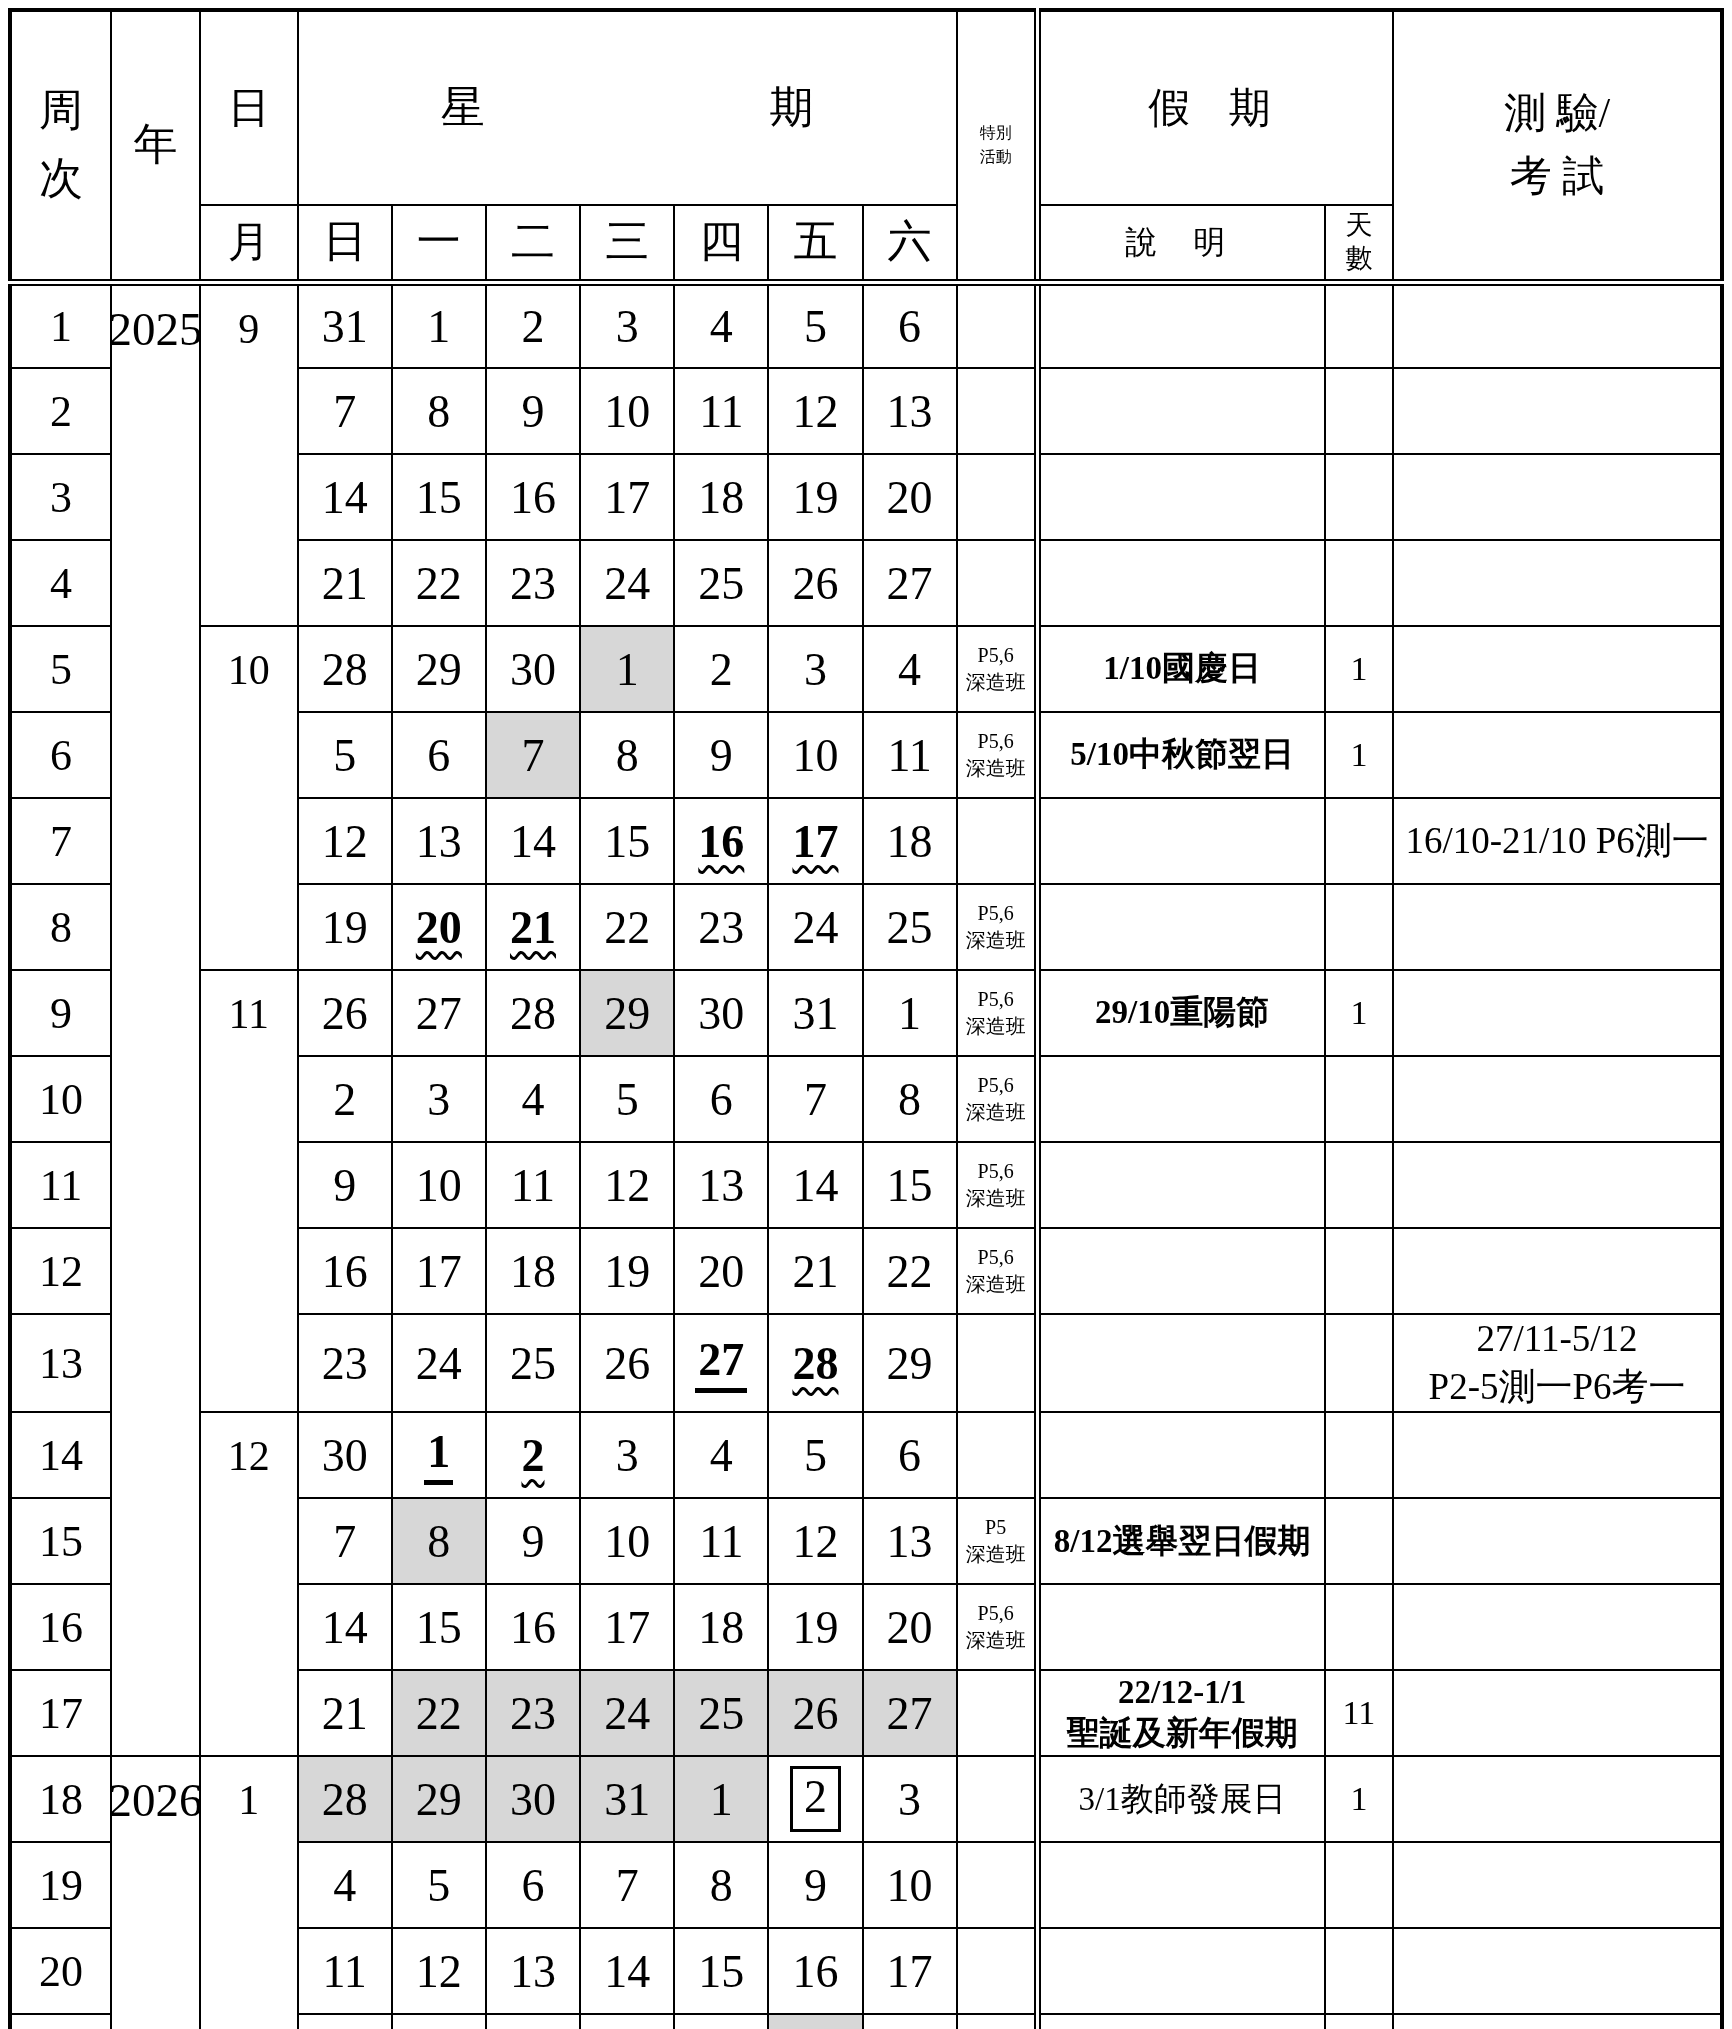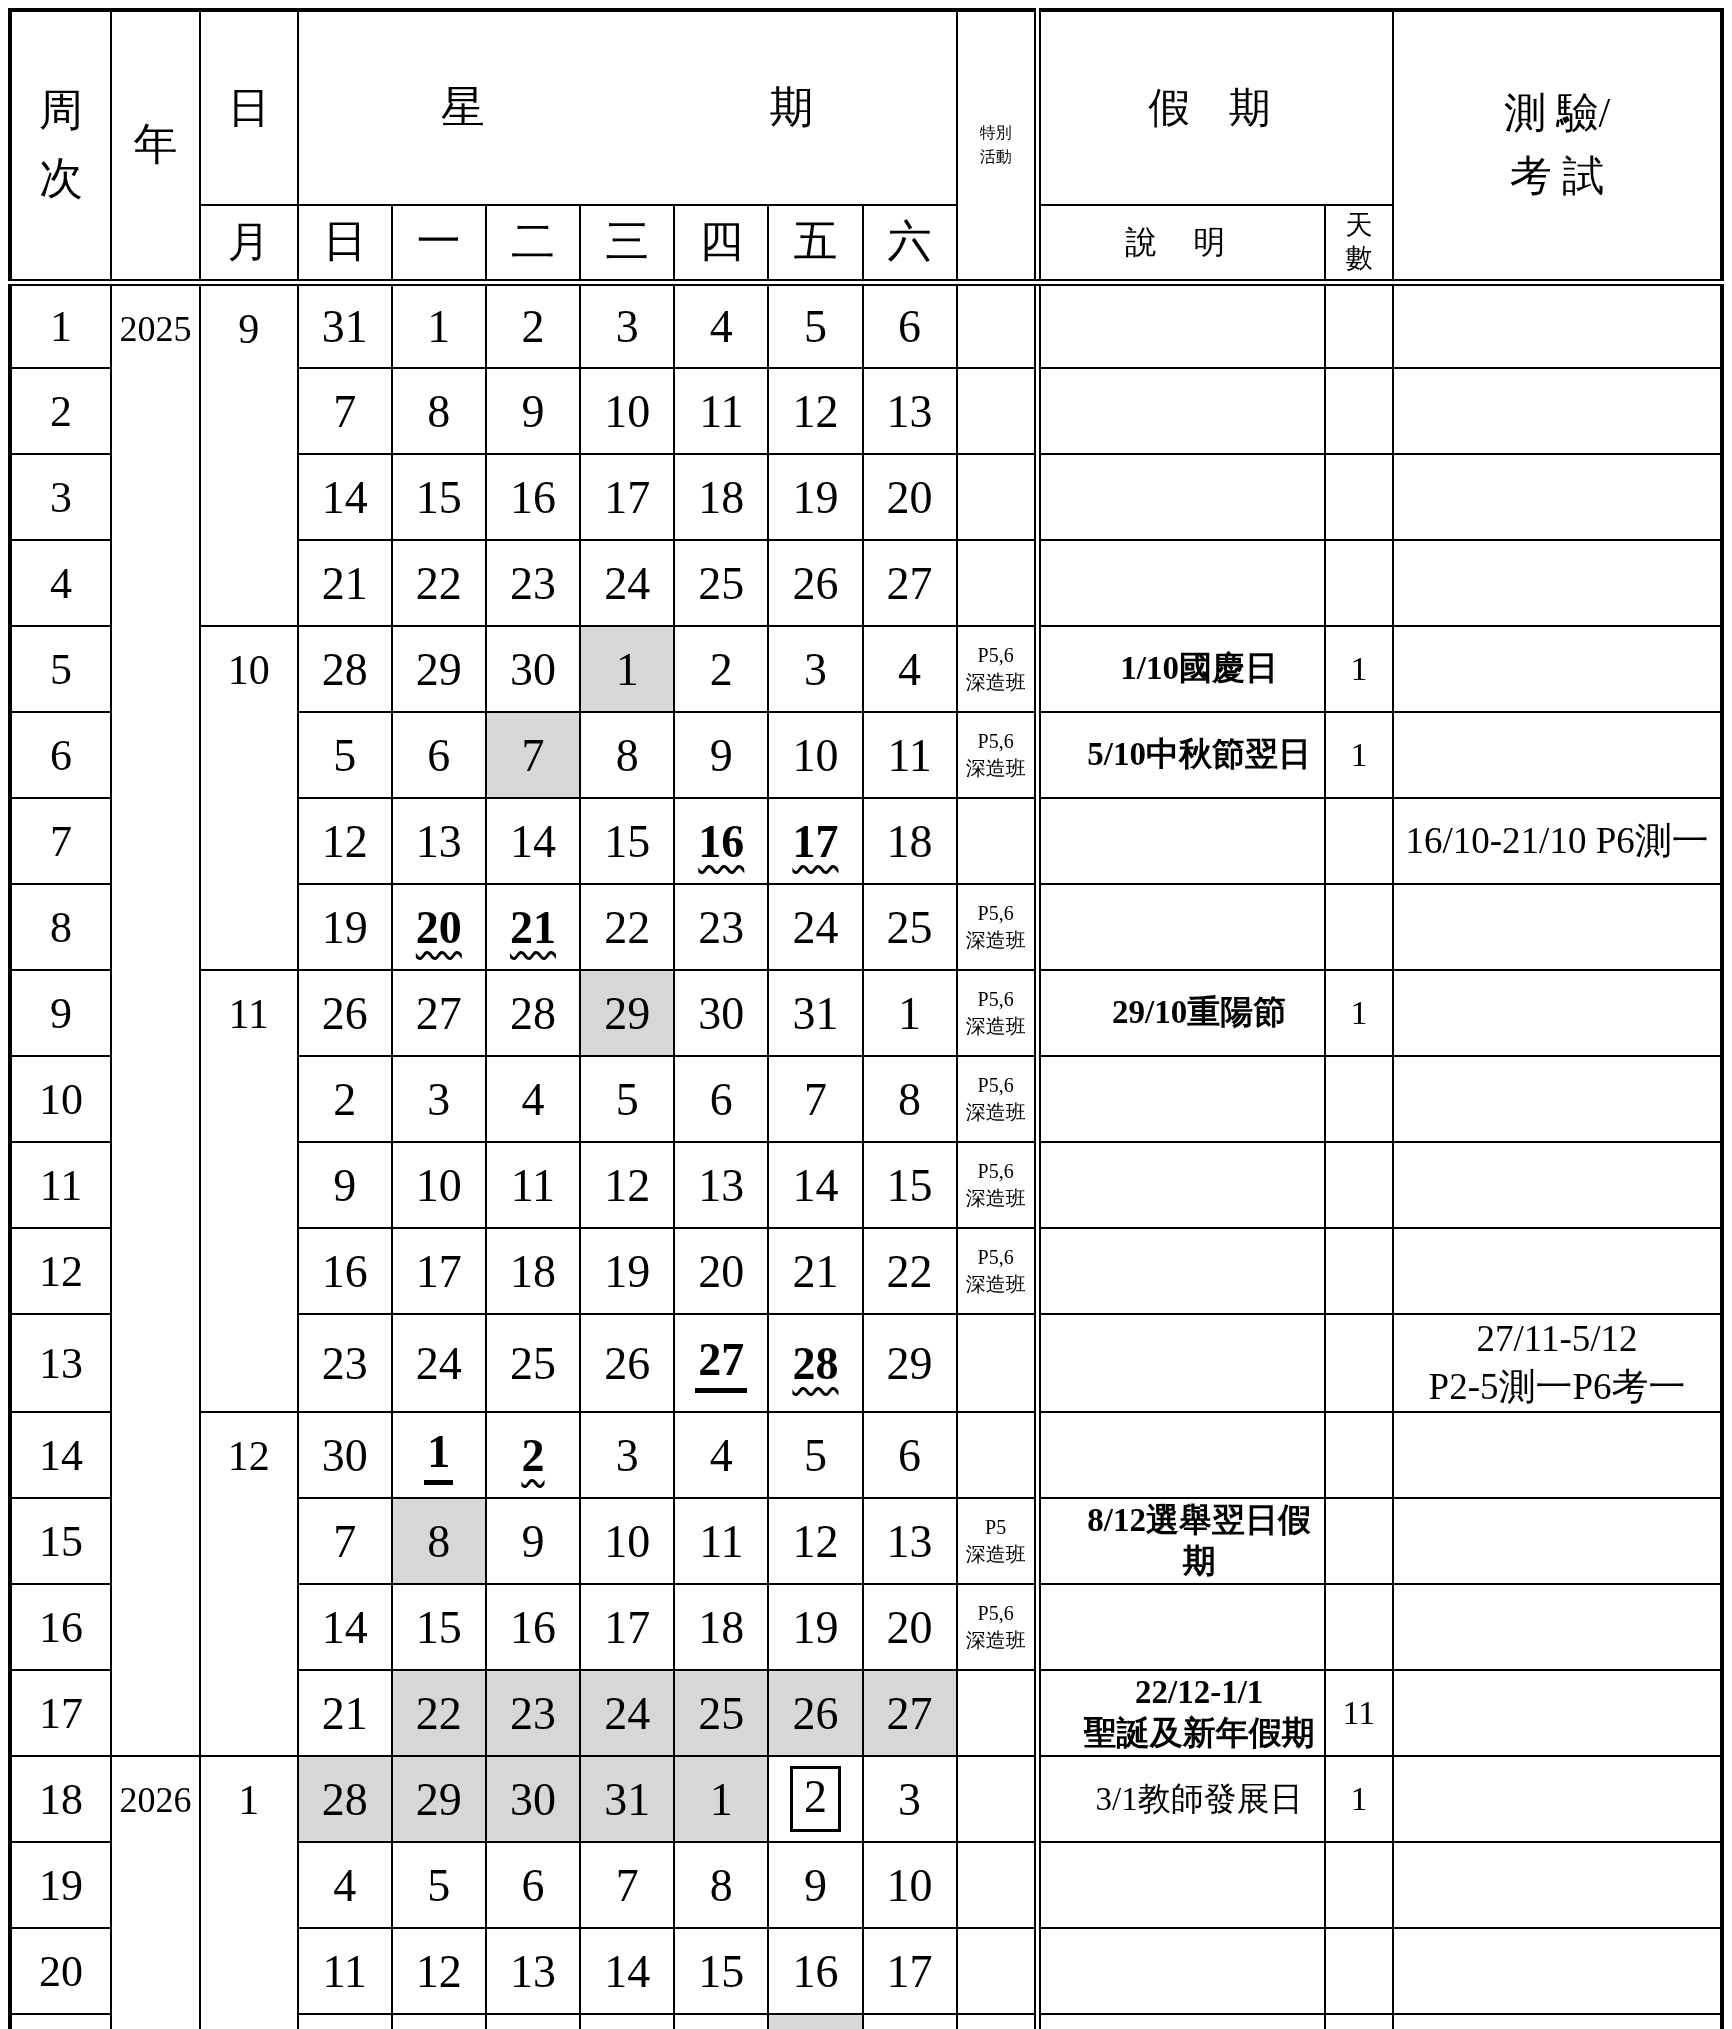--- a/index.html
+++ b/index.html
@@ -35,25 +35,25 @@
   .h-special{font-size:16px;line-height:1.5;}
   .h-holidaygroup{font-size:42px;letter-spacing:14px;}
   .h-desc{font-size:32px;letter-spacing:14px;}
   .h-days{font-size:27px;line-height:1.25;}
   .h-test{font-size:42px;line-height:1.5;}
   .spread{display:flex;justify-content:space-around;align-items:center;font-size:44px;}
   
   .dbl-b{border-bottom:7px double #000;}
   .dbl-l{border-left:7px double #000;}
   tbody tr:first-child td{border-top:7px double #000;}
-  tbody td.c-holiday{border-left:7px double #000;padding-left:34px;}
+  tbody td.c-holiday{border-left:7px double #000;}
   
   tbody tr{height:86px;}
   .c-week{font-size:44px;}
-  .c-year{vertical-align:top;font-size:36px;}
+  .c-year{vertical-align:top;font-size:47px;}
   .c-month{vertical-align:top;font-size:42px;}
   .top-box{height:86px;display:flex;align-items:center;justify-content:center;}
   .c-date{font-size:46px;}
   .c-date .num{display:inline-block;line-height:1.1;}
   .shaded{background:#d7d7d7;}
   .bold{font-weight:bold;}
   .u-solid{border-bottom:5px solid #000;padding:0 3px 2px;}
   .u-wavy{text-decoration-line:underline;text-decoration-style:wavy;text-decoration-thickness:2.5px;text-underline-offset:8px;}
   .boxed{border:3px solid #000;padding:3px 11px 7px;}
   .c-special{font-size:20px;line-height:1.35;white-space:pre-line;}

